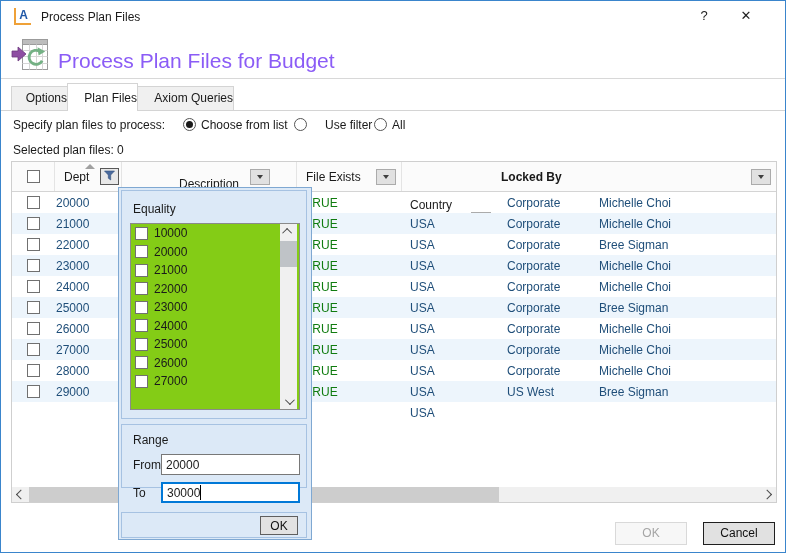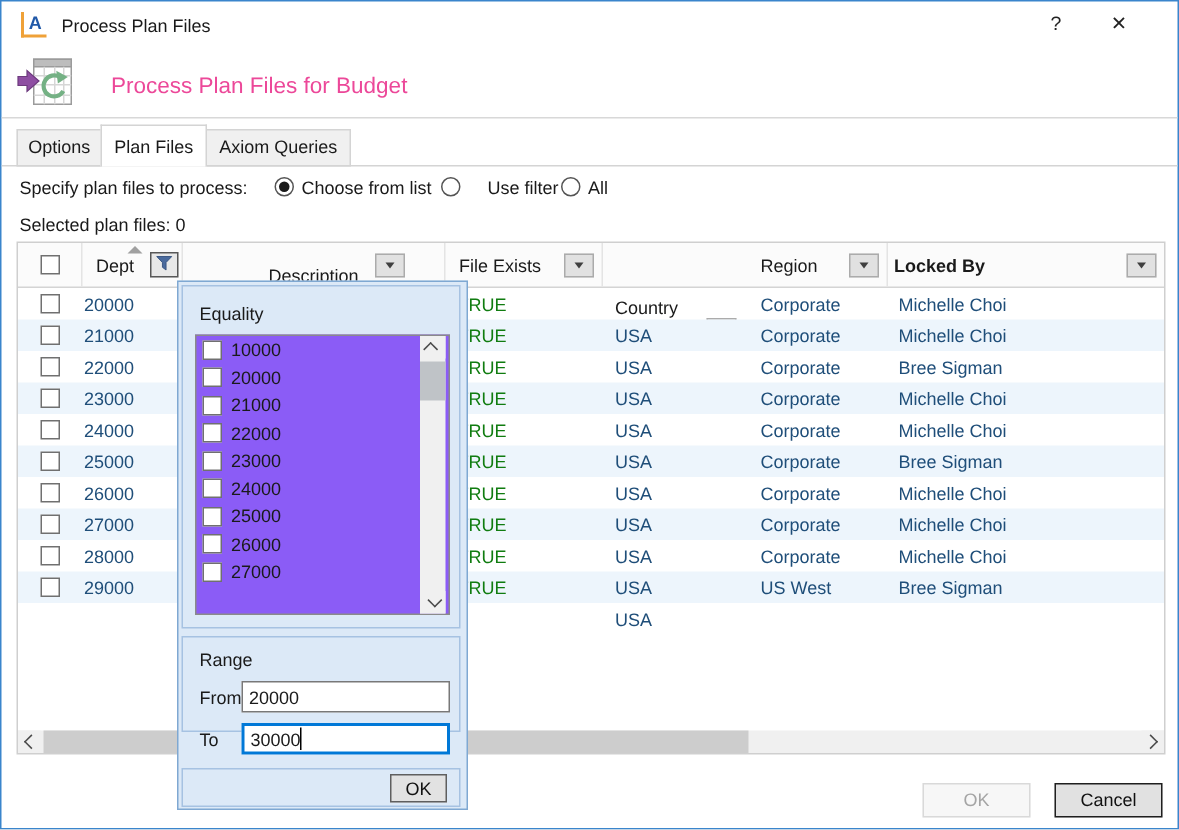--- a/index.html
+++ b/index.html
@@ -10,26 +10,26 @@
   
   .app-icon{position:absolute;left:13px;top:7px;width:15px;height:15px;border-left:2px solid #efa138;
     border-bottom:2px solid #efa138;color:#2159a8;font-weight:bold;font-size:12px;line-height:15px;text-align:center;background:#fff;}
   .window-title{position:absolute;left:40px;top:9px;}
   .cap-btn{position:absolute;top:3px;width:34px;height:24px;text-align:center;line-height:24px;font-size:13px;color:#222;cursor:default;}
   .help-btn{left:686px;}
   .close-btn{left:728px;}
 
   
   .dialog-icon{position:absolute;left:10px;top:37px;width:38px;height:34px;}
-  .dialog-heading{position:absolute;left:57px;top:48px;font-size:15px;color:#ec4899;margin-left:16px;}
+  .dialog-heading{position:absolute;left:57px;top:48px;font-size:21px;color:#8b5cf6;}
   .hsep{position:absolute;left:0;top:77px;width:786px;height:1px;background:#d8d8d8;}
 
   
   .tab{position:absolute;top:85px;height:25px;background:#f0f0f0;border:1px solid #d4d4d4;box-sizing:border-box;
-    text-align:center;line-height:23px;}
+    text-align:right;line-height:23px;}
   .tab.t0{left:10px;width:57px;}
   .tab.t1{left:66px;width:71px;}
   .tab.t2{left:136px;width:97px;}
   .tab.active{top:82px;height:28px;background:#fff;border-bottom:none;z-index:2;line-height:28px;}
   .tabline{position:absolute;left:0;top:109px;width:786px;height:1px;background:#d4d4d4;}
 
   
   .specify-label{position:absolute;left:12px;top:117px;}
   .radio{position:absolute;top:117px;width:13px;height:13px;border:1px solid #555;border-radius:50%;background:#fff;box-sizing:border-box;}
   .radio.checked::after{content:"";position:absolute;left:2px;top:2px;width:7px;height:7px;border-radius:50%;background:#1a1a1a;}
@@ -81,21 +81,21 @@
   .chev.left{transform:rotate(-45deg) translate(1px,1px);}
   .chev.right{transform:rotate(135deg) translate(1px,1px);}
 
   
   .popup{position:absolute;left:117px;top:186px;width:194px;height:353px;background:#dce9f7;border:1px solid #7fa8d2;box-sizing:border-box;z-index:10;}
   .psec{position:absolute;left:2px;width:186px;border:1px solid #a6c2e2;box-sizing:border-box;}
   .psec1{top:2px;height:229px;}
   .psec2{top:236px;height:64px;}
   .psec3{top:324px;height:26px;}
   .eq-label{position:absolute;left:11px;top:11px;}
-  .listbox{position:absolute;left:8px;top:32px;width:170px;height:187px;background:#8b5cf6;border:1px solid #8a8a8a;box-sizing:border-box;overflow:hidden;}
+  .listbox{position:absolute;left:8px;top:32px;width:170px;height:187px;background:#84cc16;border:1px solid #8a8a8a;box-sizing:border-box;overflow:hidden;}
   .flt-item{display:flex;align-items:center;height:18.5px;padding-left:4px;}
   .flt-item .checkbox{margin-right:6px;}
   .vscroll{position:absolute;right:0;top:0;width:17px;height:185px;background:#f0f0f0;}
   .vs-btn{position:absolute;left:0;width:17px;height:15px;display:flex;align-items:center;justify-content:center;background:#f0f0f0;border:none;padding:0;}
   .vs-up{top:0;}.vs-down{bottom:0;}
   .vs-thumb{position:absolute;left:0;top:17px;width:17px;height:26px;background:#bfc3c7;}
   .range-label{position:absolute;left:11px;top:8px;}
   .fld-label{position:absolute;left:11px;}
   .from-label{top:33px;}
   .to-label{top:61px;}
@@ -181,26 +181,20 @@
         <button class="dd-btn">
             <span class="dd-arrow"></span>
           </button>
       </div>
       <div class="th c4 left">
         <span>Country</span>
         <button class="dd-btn">
             <span class="dd-arrow"></span>
           </button>
       </div>
-      <div class="th c5 left">
-        <span>Region</span>
-        <button class="dd-btn">
-            <span class="dd-arrow"></span>
-          </button>
-      </div>
       <div class="th c7 left" style="border-right:none;font-weight:bold;">
         <span>Locked By</span>
         <button class="dd-btn">
             <span class="dd-arrow"></span>
           </button>
       </div>
     </div>
 
     <div class="tbody">
 

